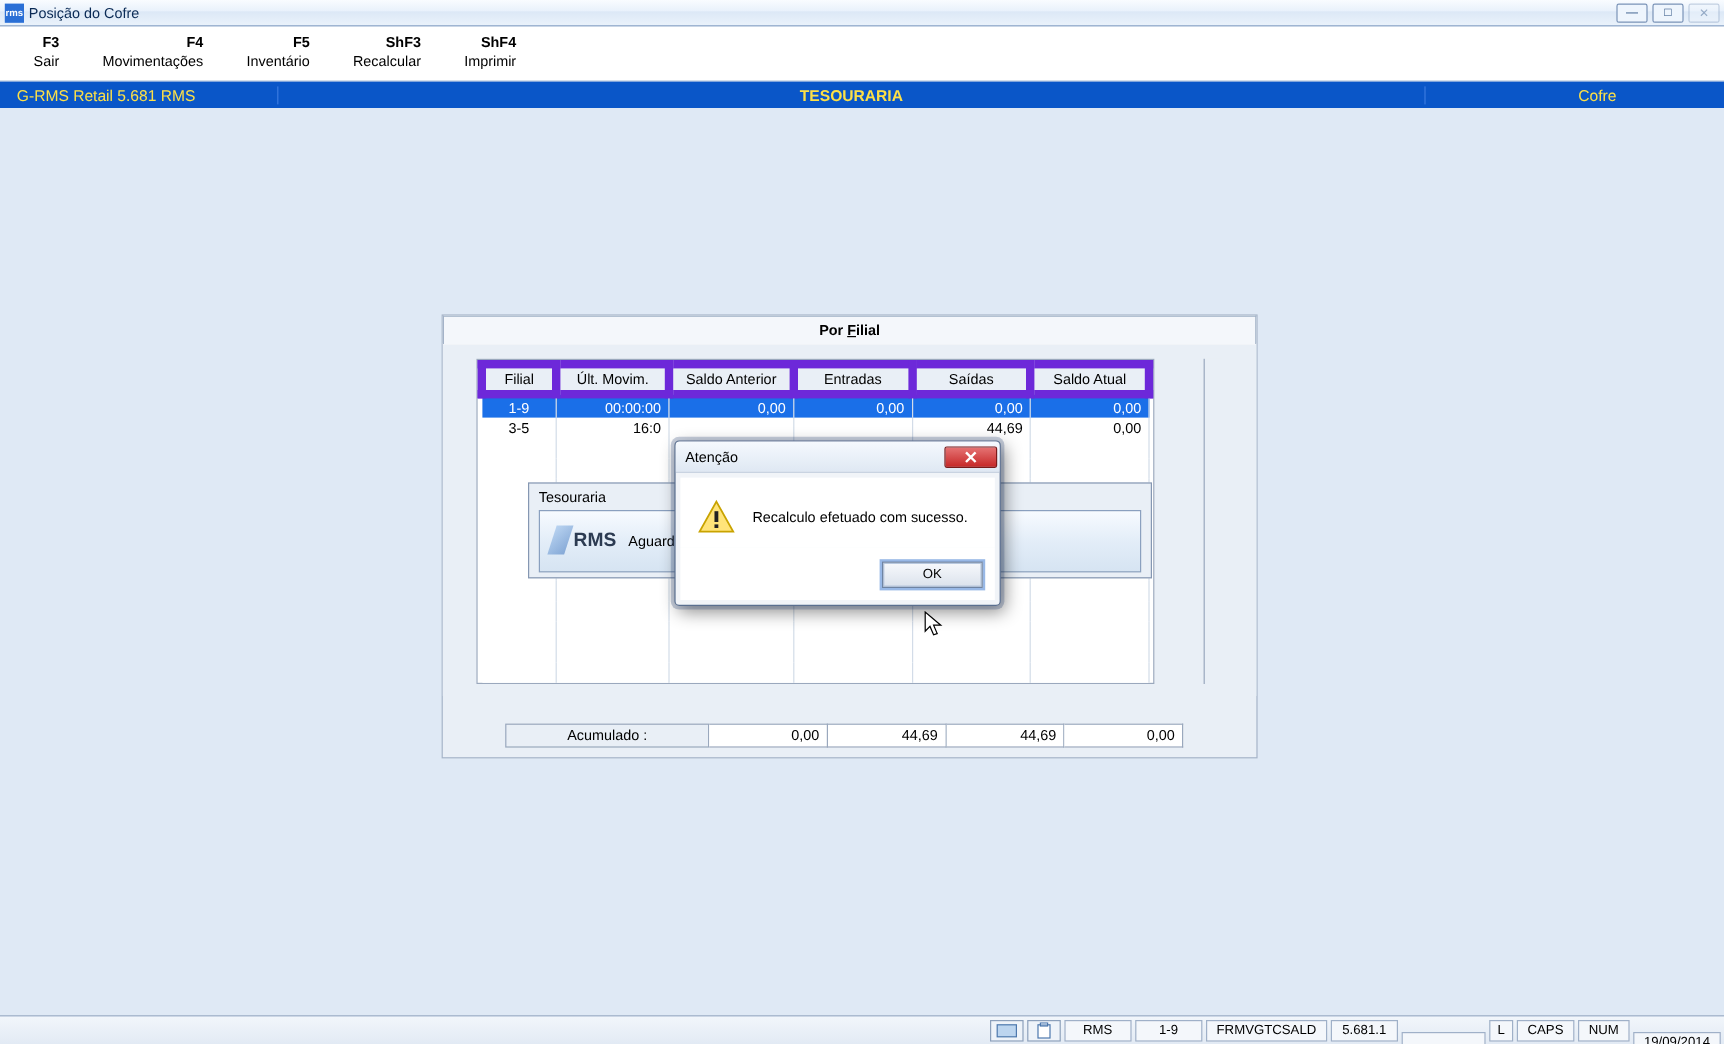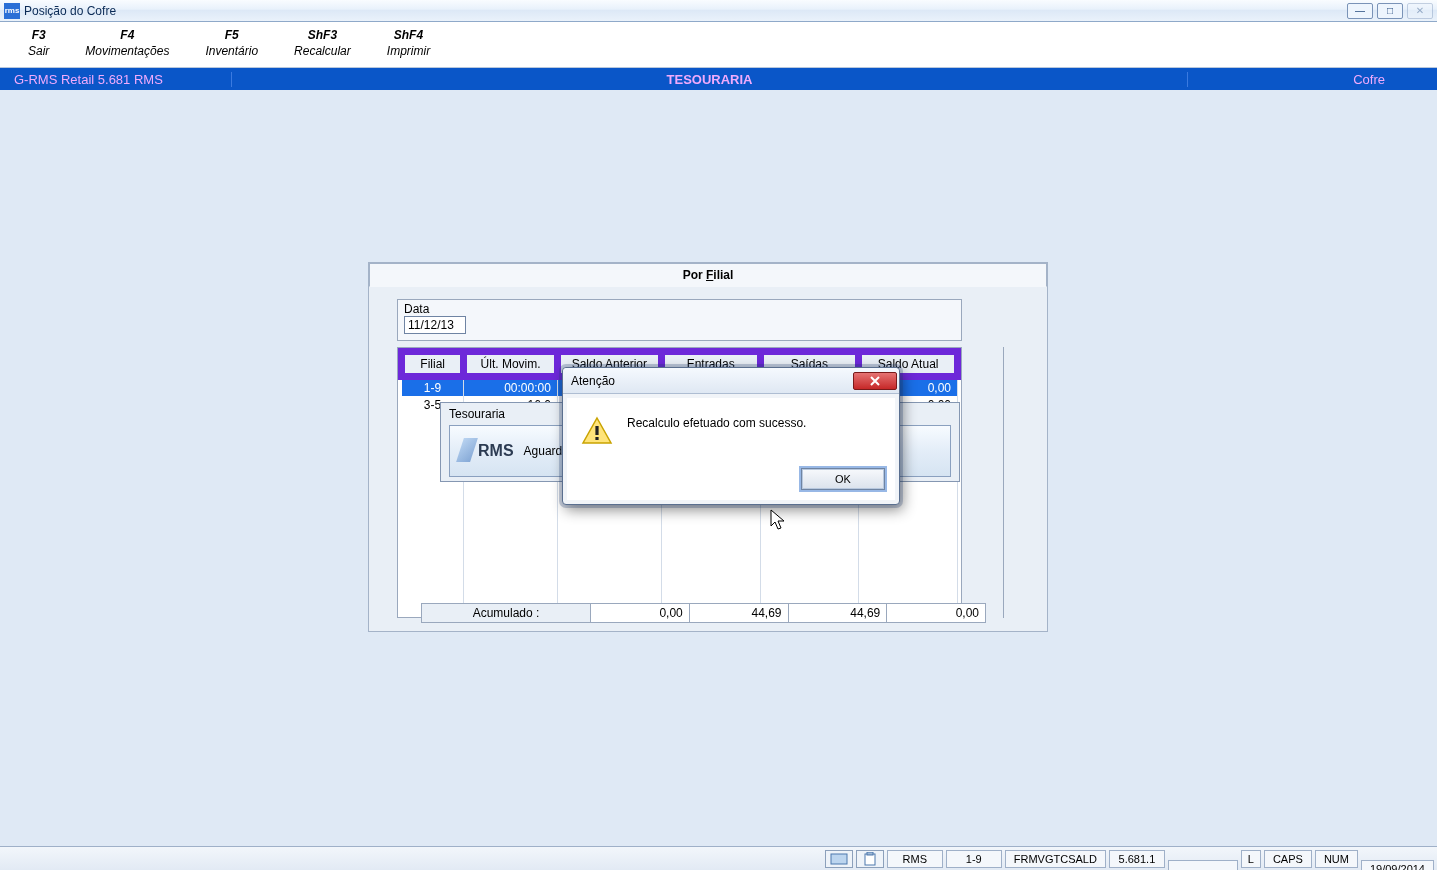--- a/index.html
+++ b/index.html
@@ -57,53 +57,52 @@
 
   
   .menubar {
     height: 46px;
     background: #fff;
     border-bottom: 1px solid #b9c8dc;
     display: flex;
     padding: 4px 10px 2px 10px;
   }
   .menu-item {
-    text-align: center;
+    text-align: right;
     padding: 2px 18px;
     color: #000;
     cursor: default;
-    font-style: italic;
   }
   .menu-item .mkey { font-weight: bold; font-size: 12px; }
   .menu-item .mlabel { font-size: 12px; margin-top: 2px; }
 
   
   .blueband {
     height: 22px;
     background: #0a56c8;
     display: flex;
     align-items: center;
-    color: #f0abfc;
+    color: #fde047;
     font-size: 13px;
     font-weight: bold;
   }
   .bb-left {
     width: 232px;
     padding-left: 14px;
     border-right: 1px solid #3b7ae0;
     font-weight: normal;
   }
   .bb-center {
     flex: 1;
     text-align: center;
   }
   .bb-right {
     width: 250px;
     text-align: right;
-    padding-right: 52px;
+    padding-right: 90px;
     border-left: 1px solid #3b7ae0;
     font-weight: normal;
   }
 
   
   .workspace {
     position: absolute;
     top: 92px; left: 0; right: 0; bottom: 24px;
     background: #dfe9f5;
   }
@@ -264,21 +263,21 @@
     background: #fff;
     text-align: right;
     padding: 2px 6px;
   }
 
   
   .dialog {
     position: absolute;
     left: 562px;
     top: 275px;
-    width: 338px;
+    width: 272px;
     background: #f1f4f8;
     border: 1px solid #5a6f8f;
     box-shadow: 0 0 0 3px rgba(30,60,110,.25), 3px 5px 14px rgba(0,0,0,.45);
     z-index: 10;
     border-radius: 4px;
   }
   .dlg-title {
     height: 26px;
     background: linear-gradient(to bottom,#f5f9fe,#dfe8f3);
     border-bottom: 1px solid #aebdd2;
@@ -297,20 +296,21 @@
     color: #fff;
     display: inline-flex;
     align-items: center;
     justify-content: center;
     font-size: 11px;
     font-weight: bold;
   }
   .dlg-body {
     padding: 18px 14px 10px 14px;
     display: flex;
+    align-items: center;
     gap: 14px;
     background: #fff;
     margin: 4px;
     margin-bottom: 0;
   }
   .warn-icon svg { display:block; }
   .dlg-msg { font-size: 12px; }
   .dlg-foot {
     background: #fff;
     margin: 0 4px 4px 4px;
@@ -412,24 +412,20 @@
 <div class="workspace">
 
   <div class="panel">
     <div class="tabs">
       <div class="tab active">
         <span>Por </span><span class="ul">F</span><span>ilial</span>
       </div>
     </div>
 
     <div class="panel-body">
-      <div class="data-group">
-        <div class="glabel">Data</div>
-        <input class="data-input" value="11/12/13" style="">
-      </div>
 
       <div class="grid-outer">
         <div class="grid-left">
           <div class="grid-wrap">
             <table class="grid">
               <thead>
                 <tr>
                   <th style="width:60px">Filial</th>
                   <th style="width:90px">Últ. Movim.</th>
                   <th style="width:100px">Saldo Anterior</th>

